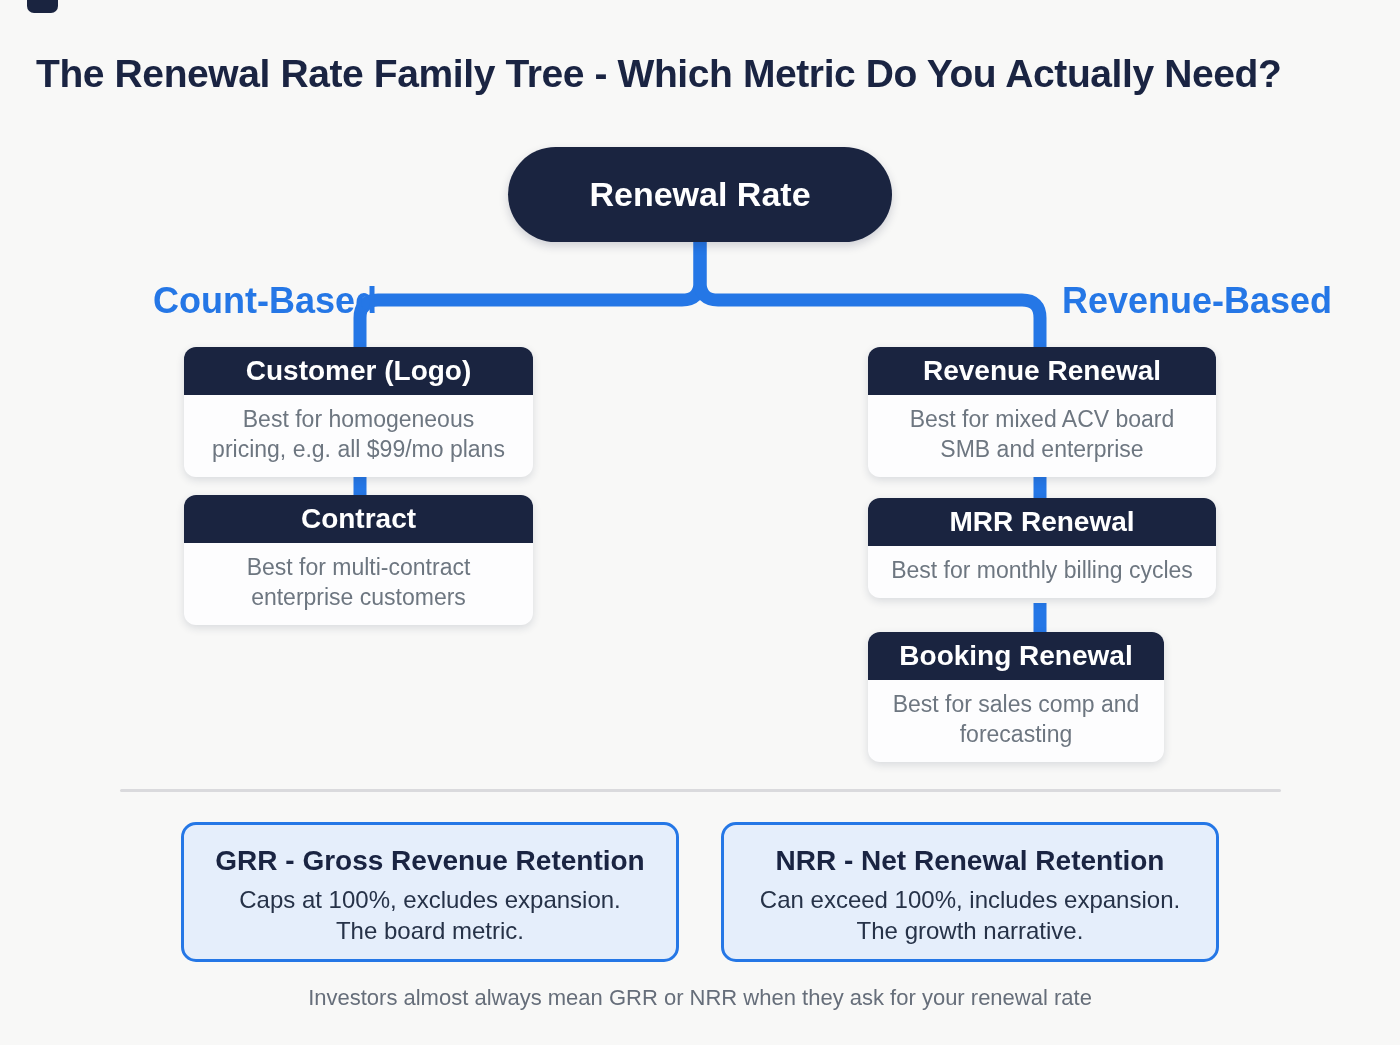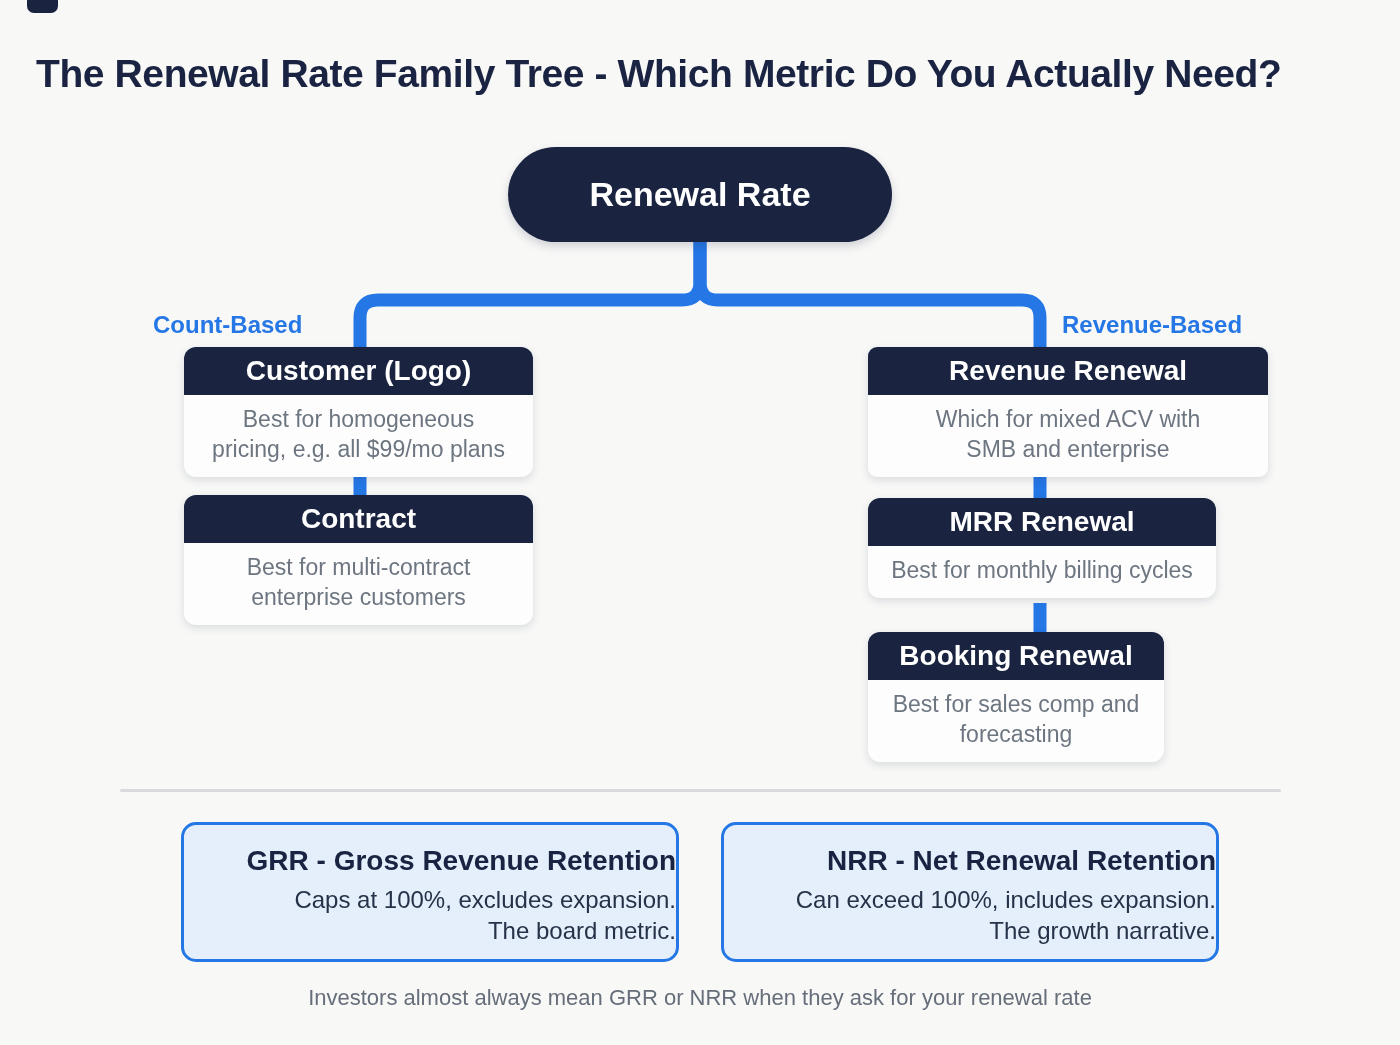--- a/index.html
+++ b/index.html
@@ -59,25 +59,24 @@
     color: #ffffff;
     font-size: 34px;
     font-weight: 700;
     line-height: 95px;
     text-align: center;
     box-shadow: 0 4px 10px rgba(20, 30, 60, 0.18);
   }
   .branch-label {
     position: absolute;
     top: 280px;
-    font-size: 24px;
+    font-size: 36px;
     font-weight: 700;
     color: var(--blue, #2577e6);
     white-space: nowrap;
-    margin-top: 31px;
   }
   .branch-label.left  { left: 153px; }
   .branch-label.right { left: 1062px; }
   .metric-card {
     position: absolute;
     border-radius: 12px;
     overflow: hidden;
     background: var(--card_body_bg, #fdfdfe);
     box-shadow: 0 3px 8px rgba(30, 40, 70, 0.14);
   }
@@ -93,42 +92,42 @@
   .metric-card .card-description {
     color: var(--card_text, #6d7680);
     font-size: 23px;
     line-height: 30px;
     text-align: center;
     padding: 9px 16px 13px;
     white-space: pre-line;
   }
   .card-customer { left: 184px; top: 347px; width: 349px; }
   .card-contract { left: 184px; top: 495px; width: 349px; }
-  .card-revenue  { left: 868px; top: 347px; width: 400px; border-radius: 9px; }
+  .card-revenue  { left: 868px; top: 347px; width: 348px; }
   .card-mrr      { left: 868px; top: 498px; width: 348px; }
   .card-booking  { left: 868px; top: 632px; width: 296px; }
   .section-divider {
     position: absolute;
     left: 120px;
     top: 789px;
     width: 1161px;
     height: 3px;
     background: var(--divider, #dadadd);
     border-radius: 2px;
   }
   .callout {
     position: absolute;
     top: 822px;
     width: 498px;
     height: 140px;
     box-sizing: border-box;
     background: var(--callout_bg, #e5eefb);
     border: 3px solid var(--blue, #2577e6);
     border-radius: 15px;
-    text-align: right;
+    text-align: center;
     padding-top: 20px;
   }
   .callout-grr { left: 181px; }
   .callout-nrr { left: 721px; }
   .callout .callout-title {
     font-size: 28px;
     font-weight: 800;
     color: var(--title_color, #1a2442);
     margin-bottom: 7px;
   }
@@ -177,21 +176,21 @@
   </div>
 
   <div class="metric-card card-contract">
     <div class="card-title">Contract</div>
     <div class="card-description">Best for multi-contract
 enterprise customers</div>
   </div>
 
   <div class="metric-card card-revenue">
     <div class="card-title">Revenue Renewal</div>
-    <div class="card-description">Which for mixed ACV with
+    <div class="card-description">Best for mixed ACV board
 SMB and enterprise</div>
   </div>
 
   <div class="metric-card card-mrr">
     <div class="card-title">MRR Renewal</div>
     <div class="card-description">Best for monthly billing cycles</div>
   </div>
 
   <div class="metric-card card-booking">
     <div class="card-title">Booking Renewal</div>

